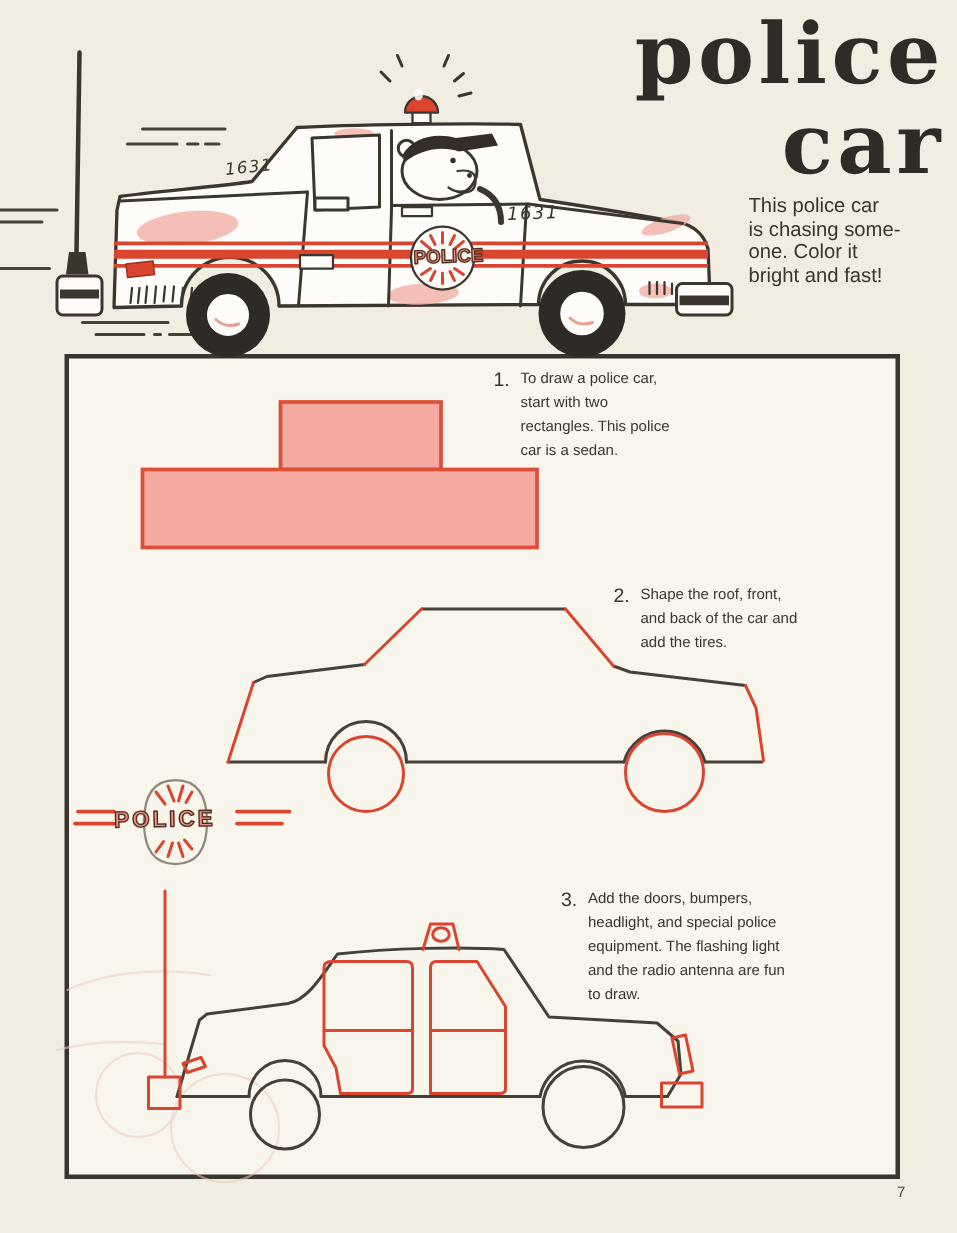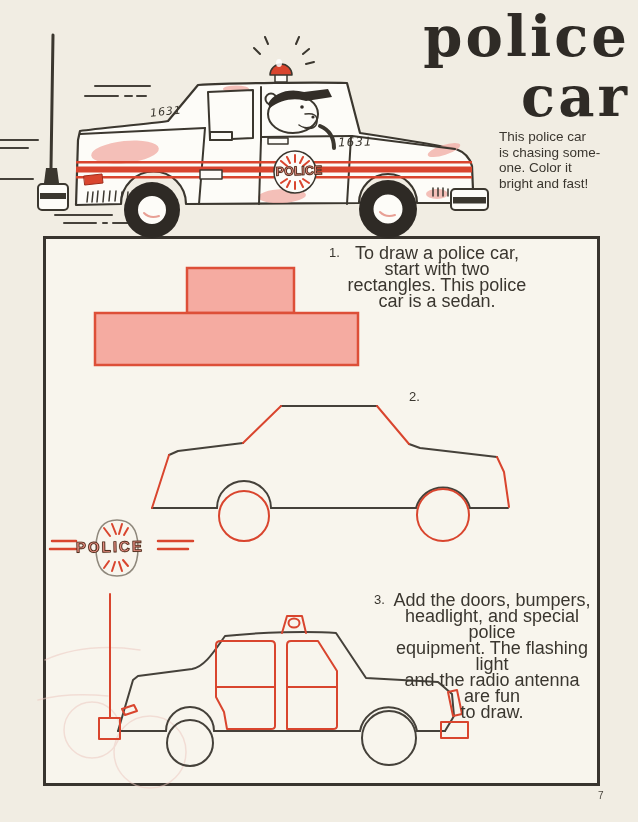--- a/index.html
+++ b/index.html
@@ -13,21 +13,21 @@
   svg.art{position:absolute;left:0;top:0;z-index:2;pointer-events:none;}
   
   .t{position:absolute;z-index:3;color:#3a362f;}
   .multiline{white-space:pre-line;}
   .title-line{position:absolute;right:8px;text-align:right;z-index:3;
       font-family:"DejaVu Serif",serif;font-weight:bold;color:#2f2b26;
       font-size:56px;line-height:1;letter-spacing:3px;}
   #title1{top:8px;}
   #title2{top:68px;}
   .intro{left:499px;top:129px;width:142px;font-size:13.5px;line-height:15.5px;}
-  .step{font-size:18px;line-height:16px;text-align:center;}
+  .step{font-size:10px;line-height:16px;}
   .stepnum{font-size:13px;line-height:16px;}
   #s1n{left:329px;top:245px;} #s1t{left:347px;top:245px;width:180px;}
   #s2n{left:409px;top:389px;} #s2t{left:427px;top:389px;width:180px;}
   #s3n{left:374px;top:592px;} #s3t{left:392px;top:592px;width:200px;}
   .unit{font-family:"DejaVu Sans",sans-serif;font-style:italic;font-size:11px;
         color:#3b372f;letter-spacing:1px;}
   #unit-a{left:150px;top:105px;transform:rotate(-6deg);}
   #unit-b{left:338px;top:135px;font-size:12px;transform:rotate(-2deg);}
   .police-txt{font-weight:bold;color:#ef9186;-webkit-text-stroke:0.9px #53301f;
         text-shadow:0 0 1px #6b3b28;}
@@ -244,20 +244,23 @@
   <span id="badge-txt" class="t police-txt">POLICE</span>
   <span id="logo-txt" class="t police-txt">POLICE</span>
 
   <span id="s1n" class="t stepnum">1.</span>
   <div id="s1t" class="t step multiline">To draw a police car,
 start with two
 rectangles. This police
 car is a sedan.</div>
 
   <span id="s2n" class="t stepnum">2.</span>
+  <div id="s2t" class="t step multiline">Shape the roof, front,
+and back of the car and
+add the tires.</div>
 
   <span id="s3n" class="t stepnum">3.</span>
   <div id="s3t" class="t step multiline">Add the doors, bumpers,
 headlight, and special police
 equipment. The flashing light
 and the radio antenna are fun
 to draw.</div>
 
   <span id="pagenum" class="t">7</span>
 </div>

